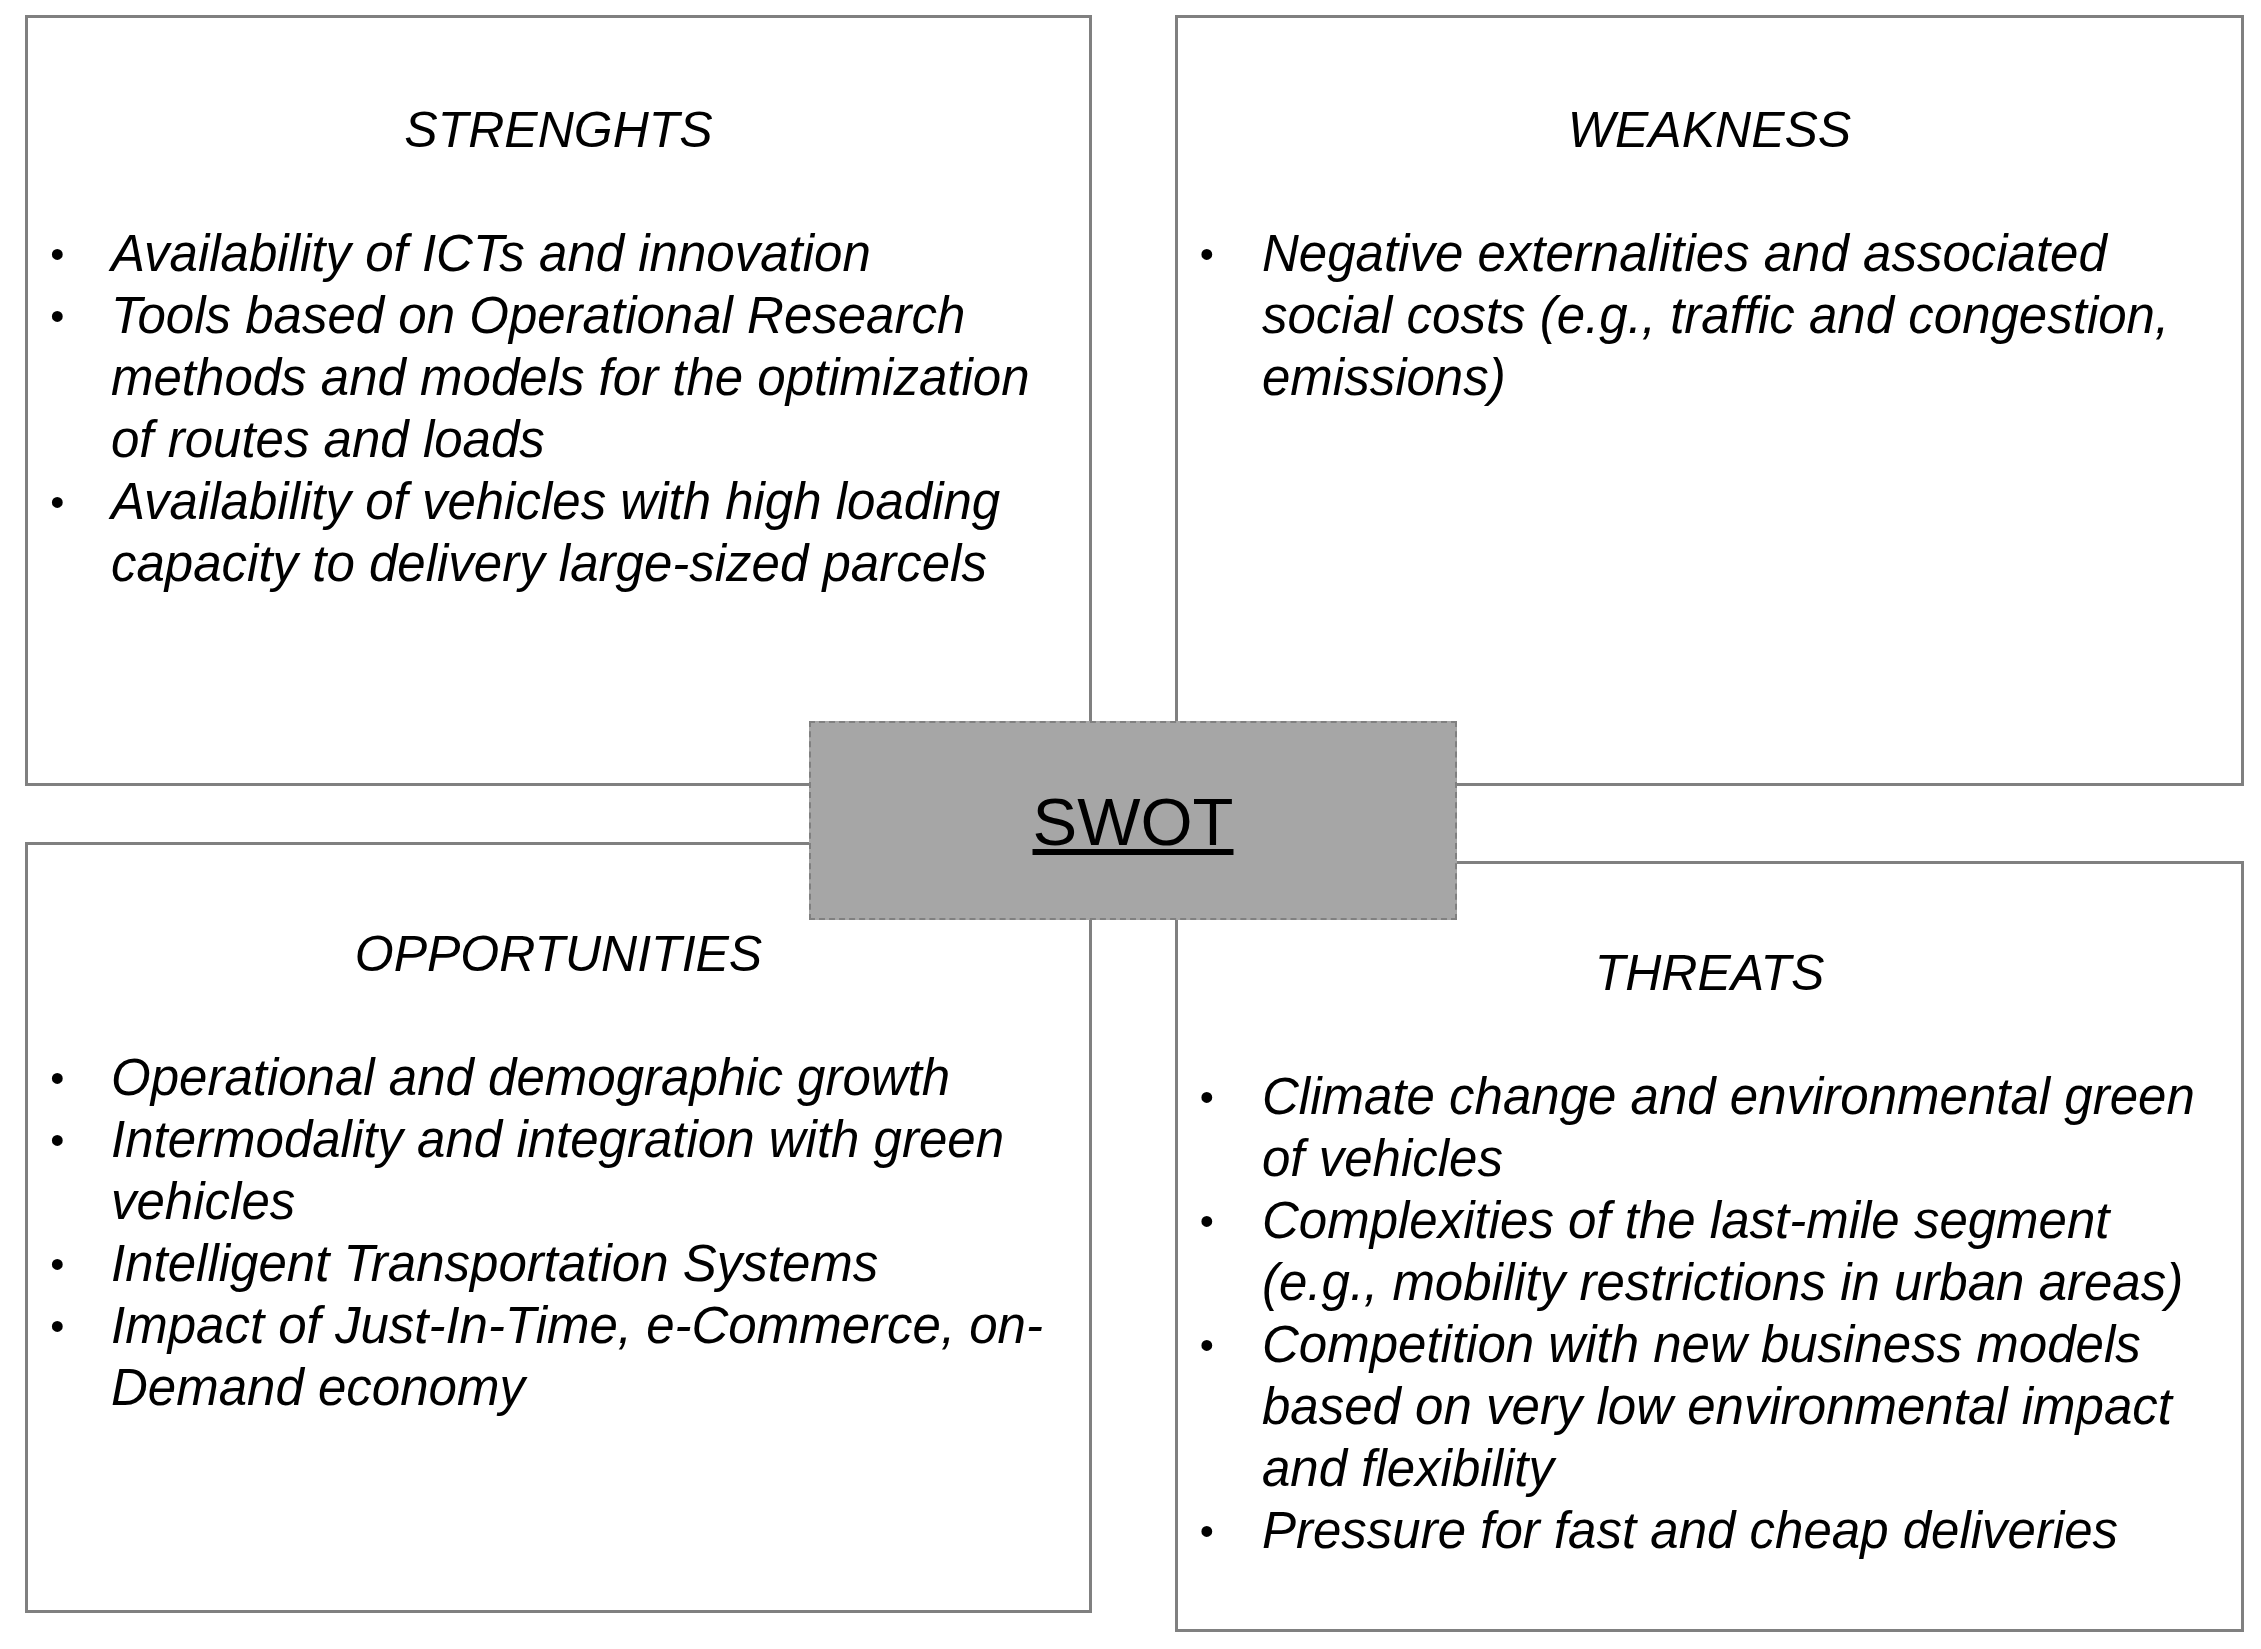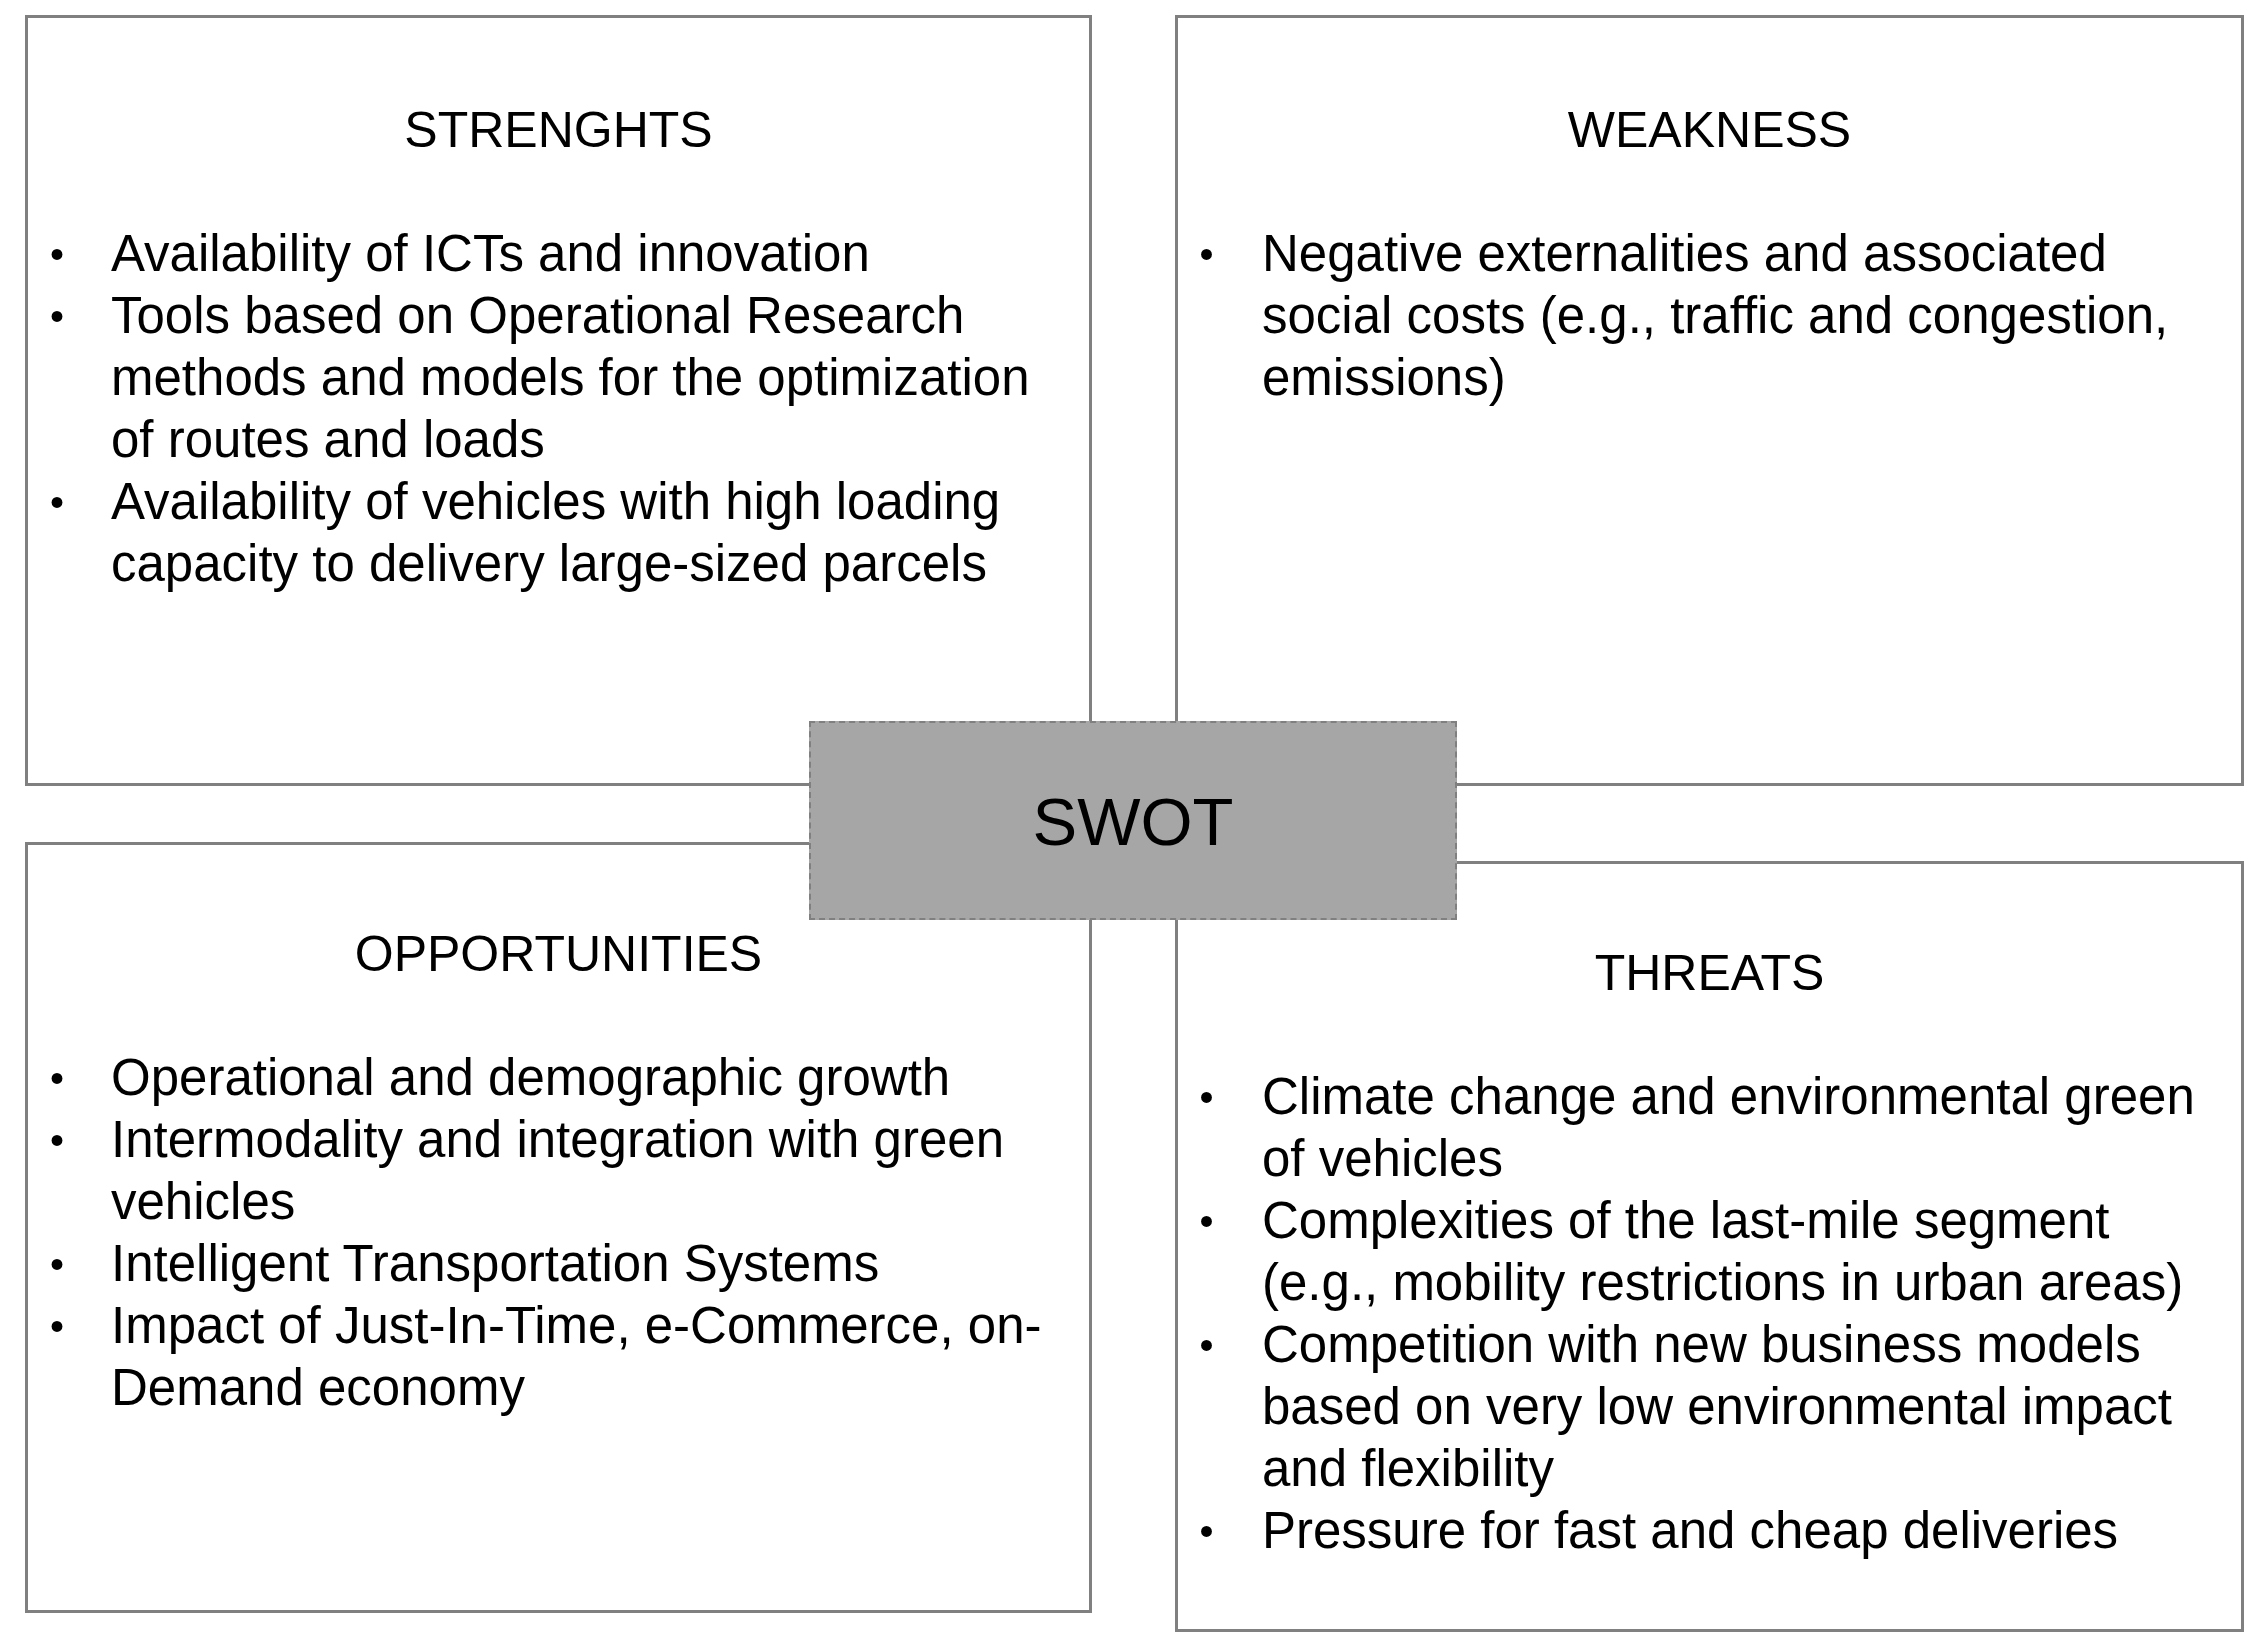--- a/index.html
+++ b/index.html
@@ -1,35 +1,35 @@
 <!DOCTYPE html>
 <html style="font-size:10.7px"><head>
 <meta charset="utf-8">
 <style>
   html, body { margin: 0; padding: 0; background: #ffffff; }
   body { width: 2261px; height: 1650px; position: relative; overflow: hidden;
          font-family: "Liberation Sans", sans-serif; color: #000; }
-  .quad { position: absolute; box-sizing: border-box; border: 3.4px solid #808080; background: #ffffff; }
+  .quad { position: absolute; box-sizing: border-box; border: 3.4px solid #808080; background: #ffffff; font-style: italic; }
   #q-s { left: 25px; top: 14.8px; width: 1067px; height: 771px; }
   #q-w { left: 1175px; top: 14.8px; width: 1069px; height: 771px; }
   #q-o { left: 25px; top: 842px; width: 1067px; height: 771px; }
   #q-t { left: 1175px; top: 861px; width: 1069px; height: 771px; }
   .q-title { position: absolute; left: 0; right: 0; text-align: center; font-size: 50px; line-height: 62px; white-space: nowrap; }
   .top .q-title { top: 81px; }
   .bottom .q-title { top: 78px; }
   .q-list { position: absolute; left: 0; right: 0; margin: 0; padding: 0; list-style: none; }
   .top .q-list { top: 205px; }
   .bottom .q-list { top: 202px; }
   .q-item { position: relative; padding-left: 83px; padding-right: 13.4px; font-size: 51px; line-height: 62px; }
   .bullet { position: absolute; left: 22px; top: 0; font-size: 40px; line-height: 62px; }
   #q-w .q-item, #q-t .q-item { padding-left: 84px; }
   #q-w .bullet, #q-t .bullet { left: 21.5px; }
   .center { position: absolute; left: 809px; top: 721px; width: 648px; height: 199px; box-sizing: border-box;
             background: #a6a6a6; border: 2.7px dashed #808080; display: flex; align-items: center; justify-content: center; }
-  .center-label { font-size: 67px; line-height: 1; margin-top: 1.3px; }
+  .center-label { font-size: 67px; line-height: 1; margin-top: 1.3px; text-decoration: underline; }
 </style>
 </head>
 <body>
 
 <div class="quad top" id="q-s">
   <div class="q-title">STRENGHTS</div>
   <ul class="q-list">
     <li class="q-item"><span class="bullet">•</span><span>Availability of ICTs and innovation</span></li>
     <li class="q-item"><span class="bullet">•</span><span>Tools based on Operational Research methods and models for the optimization of routes and loads</span></li>
     <li class="q-item"><span class="bullet">•</span><span>Availability of vehicles with high loading capacity to delivery large-sized parcels</span></li>

